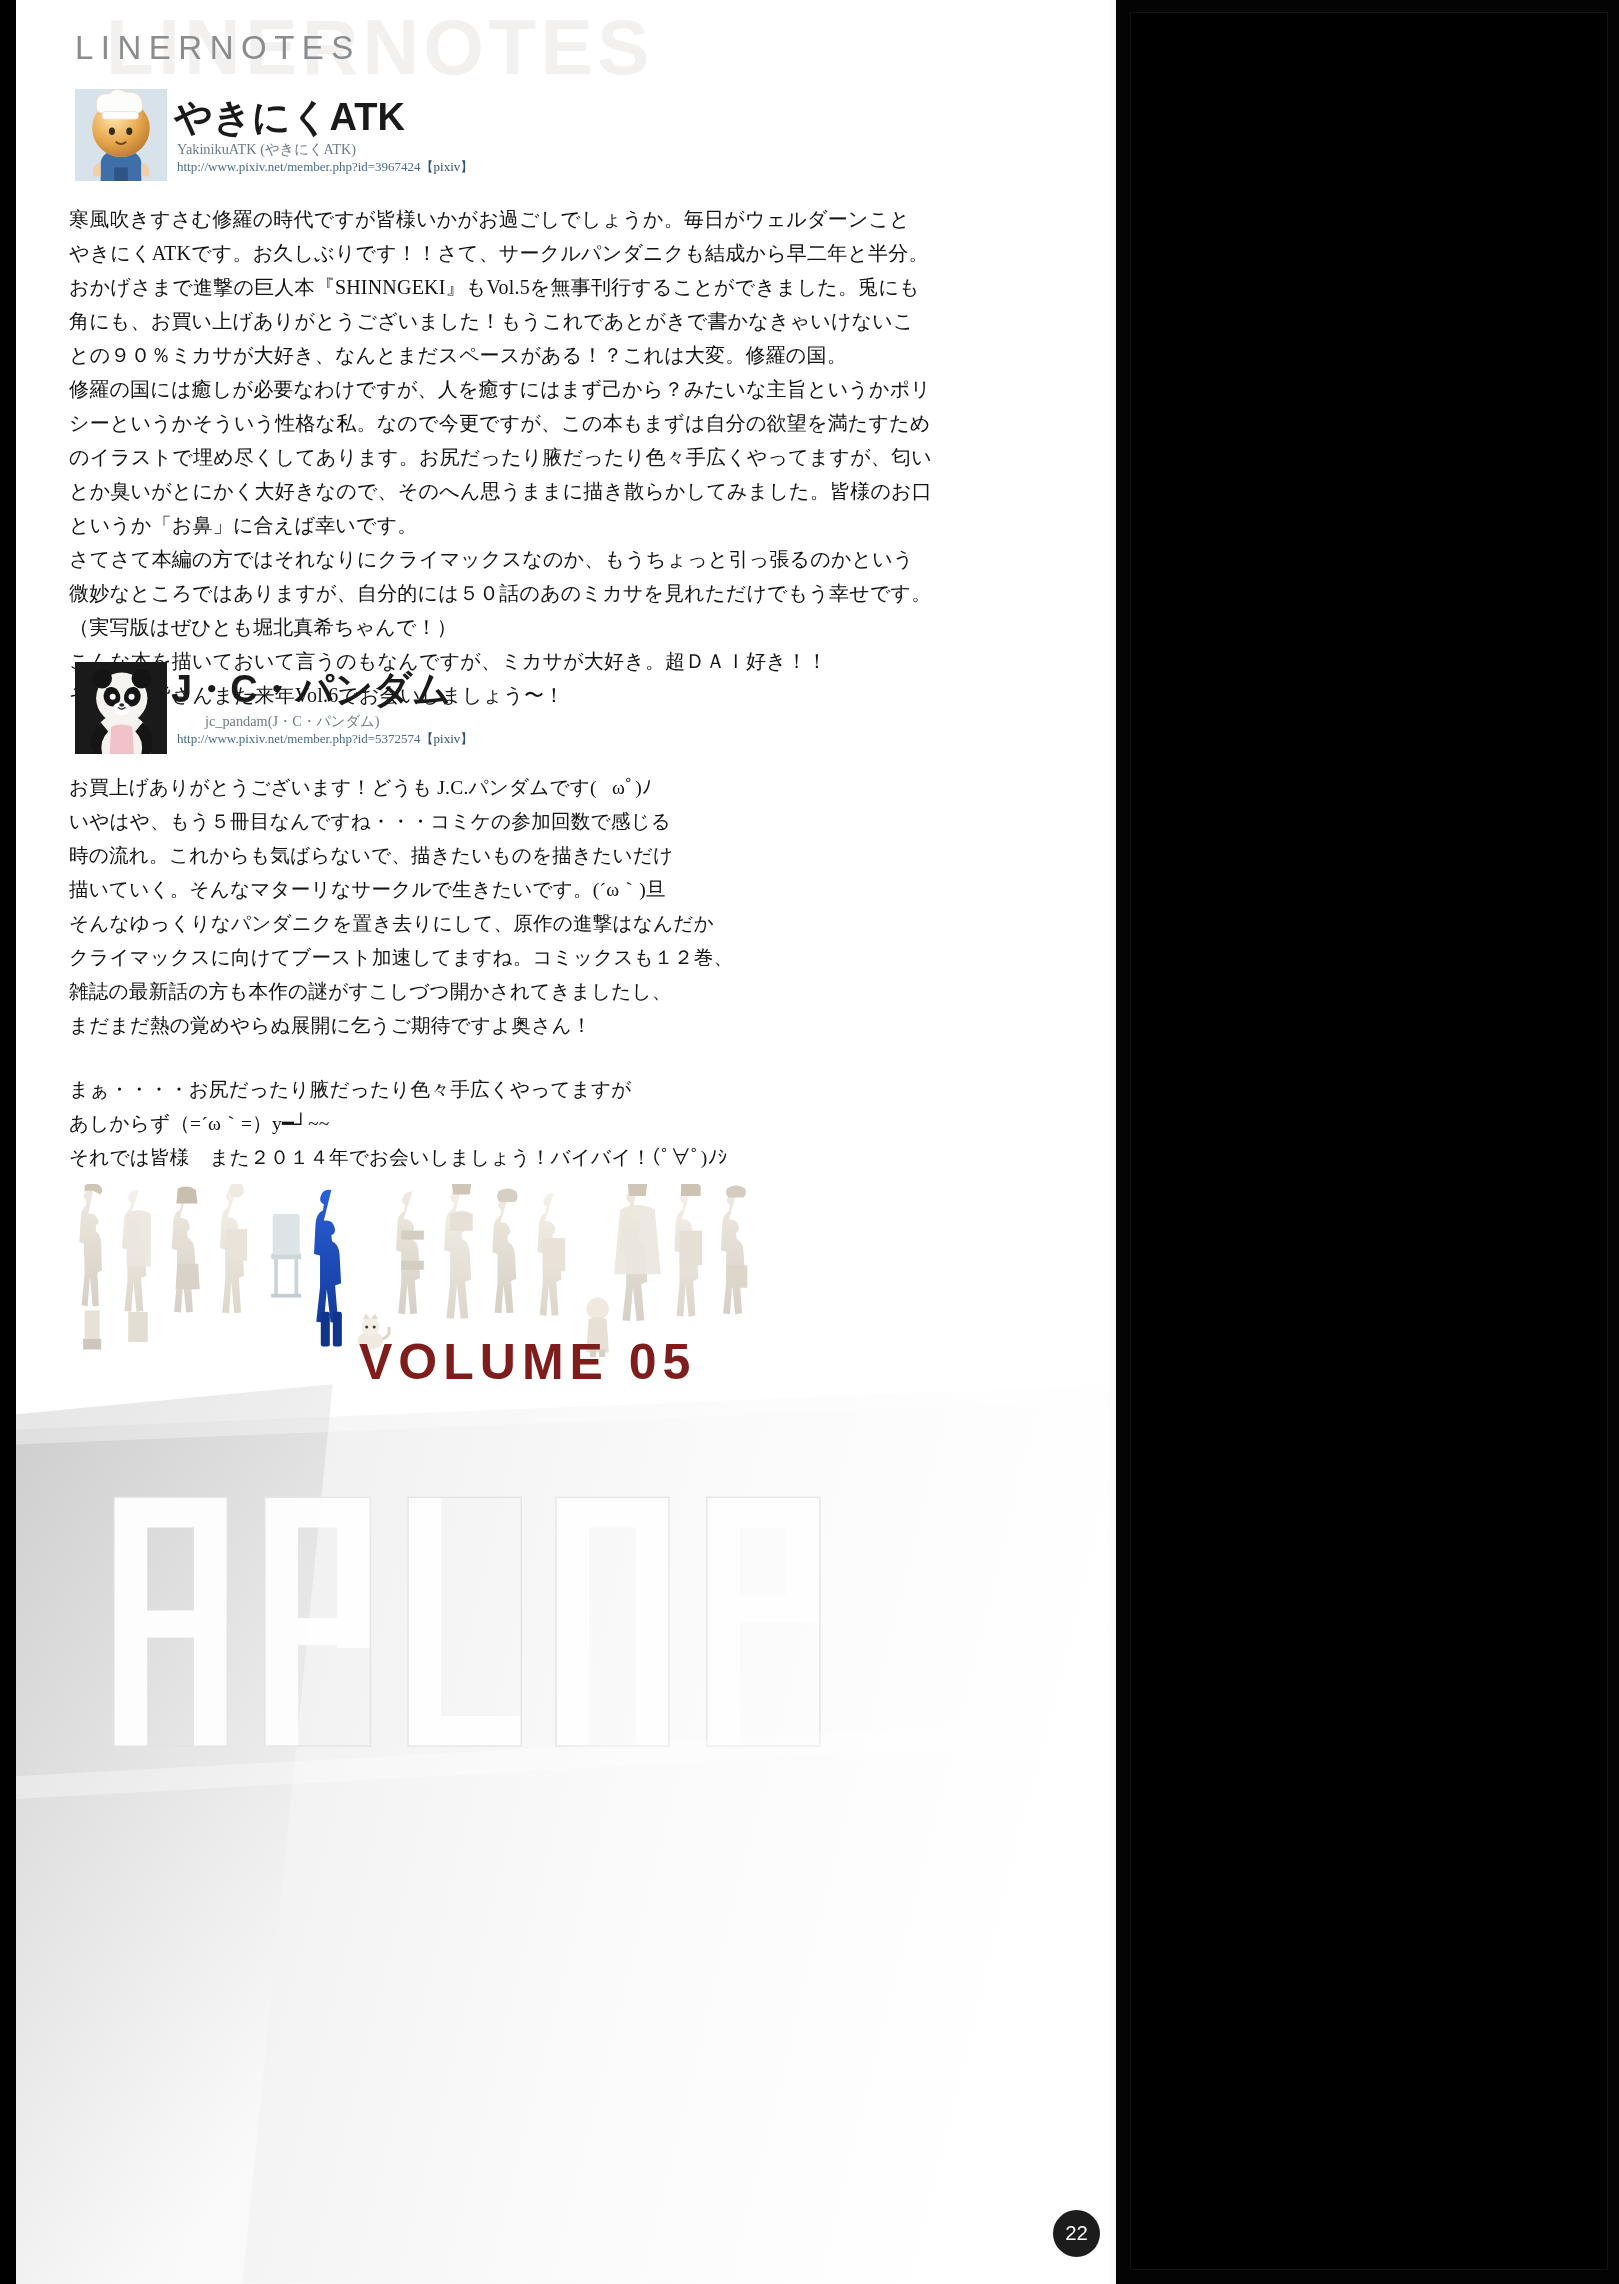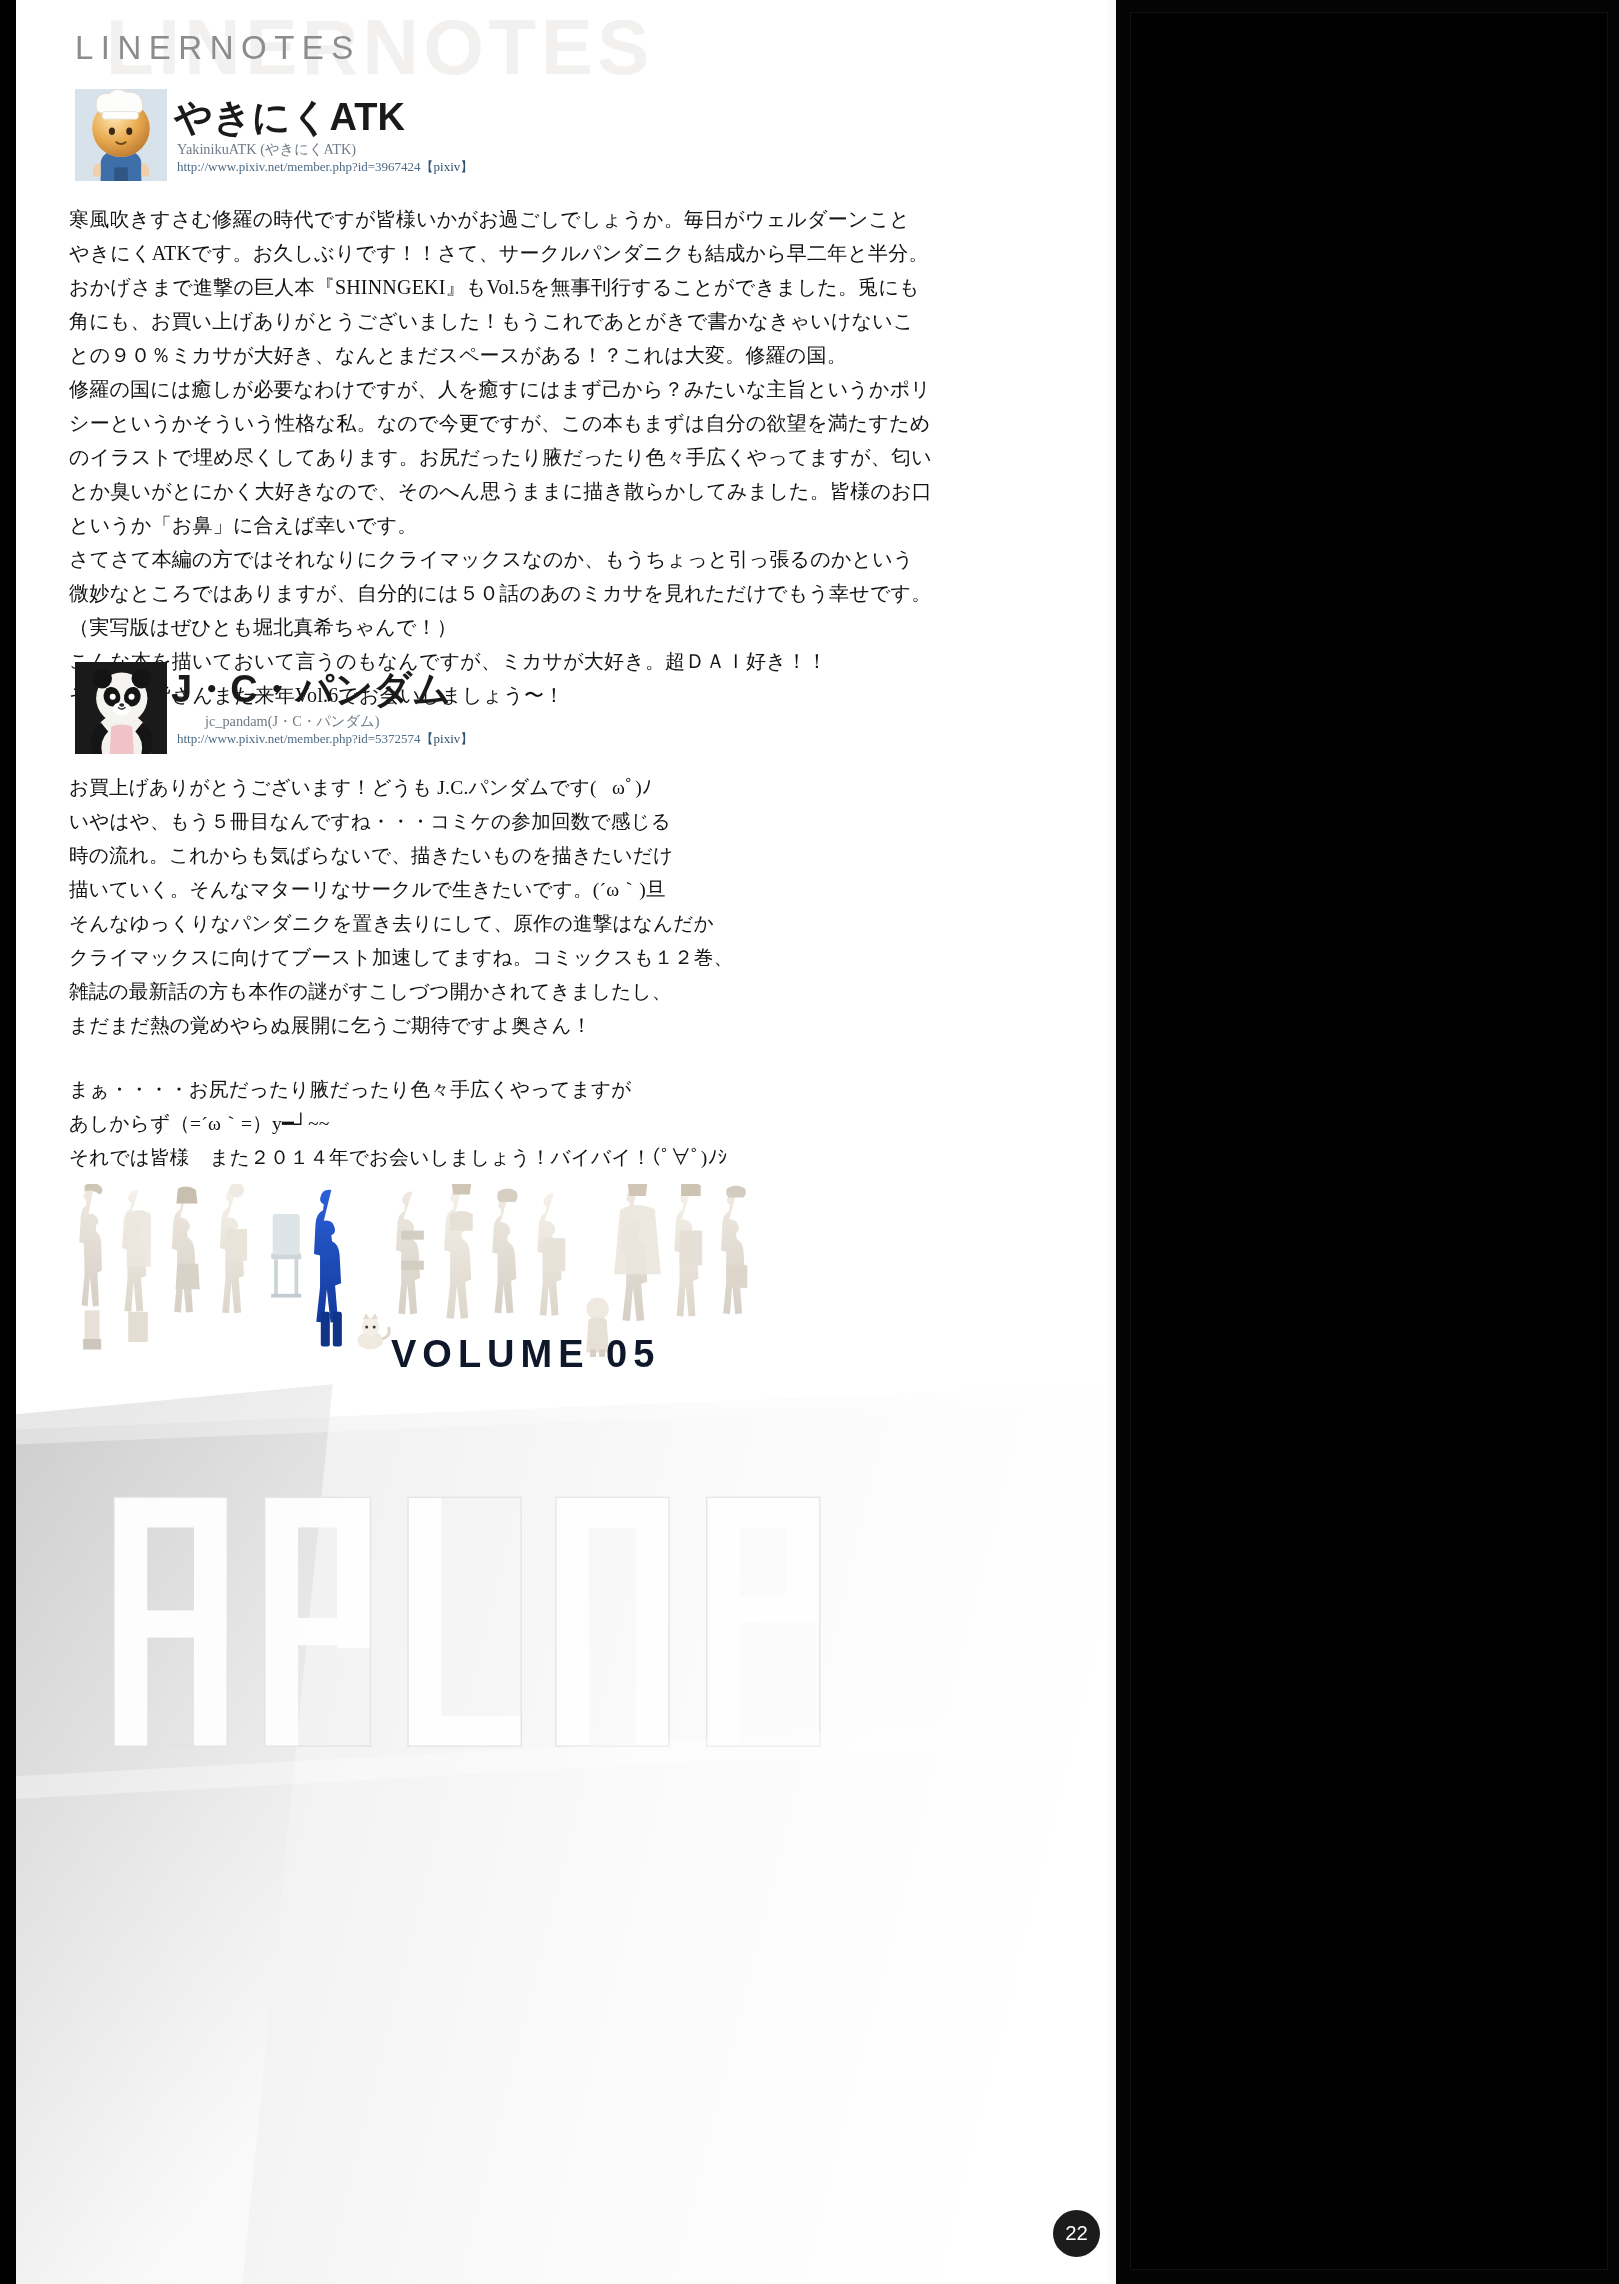--- a/index.html
+++ b/index.html
@@ -145,27 +145,26 @@
     width: 980px;
     height: 173px;
   }
 
   
   #volume-text {
     position: absolute;
     left: 343px;
     top: 1333px;
     font-family: "Liberation Sans", sans-serif;
-    font-size: 38px;
+    font-size: 50px;
     font-weight: 700;
     letter-spacing: 6px;
-    color: #0f172a;
+    color: #7f1d1d;
     white-space: nowrap;
     user-select: none;
-    margin-left: 32px;
   }
 
   #bottom-art {
     position: absolute;
     left: 0; top: 1384px;
     width: 1116px; height: 900px;
     overflow: hidden;
   }
 
   #page-number {

